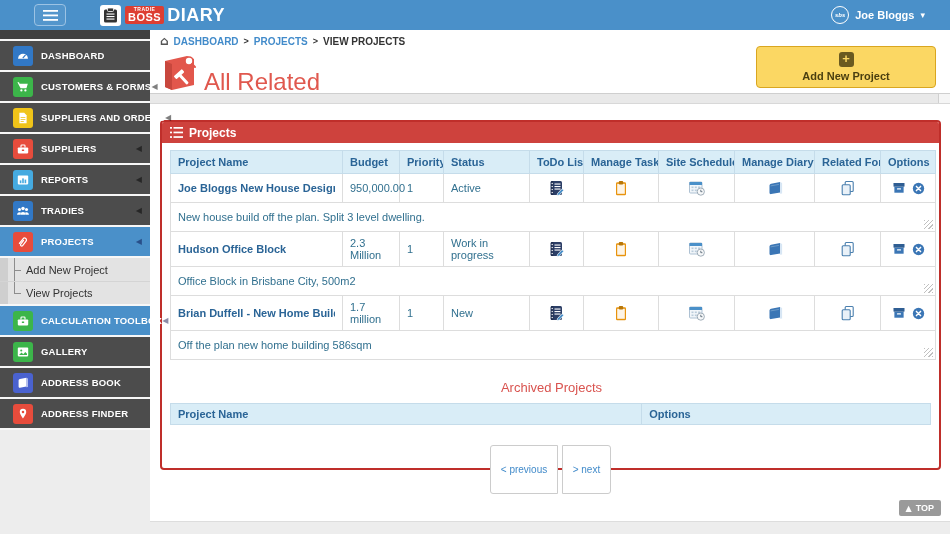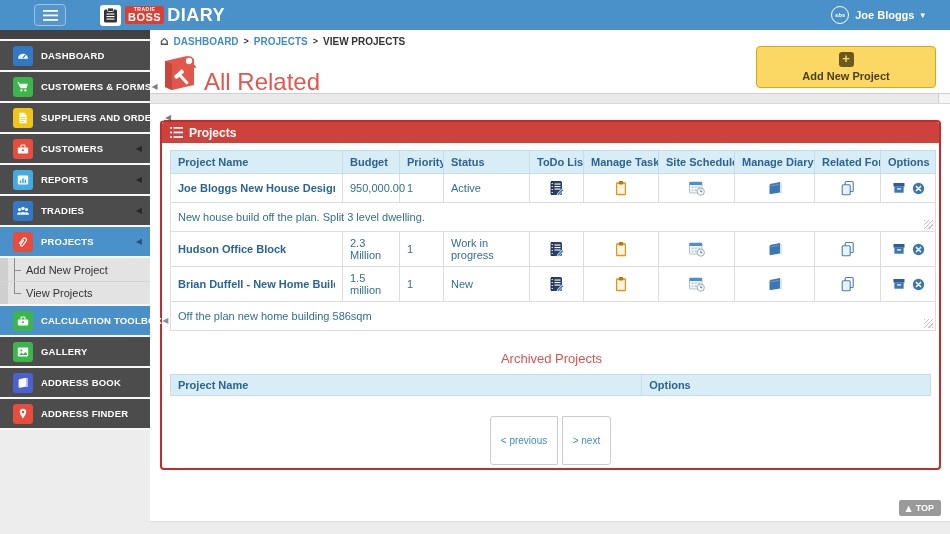--- a/index.html
+++ b/index.html
@@ -214,21 +214,21 @@
     </div>
 
     <div class="sitem">
       <span class="sicon" style="background:#e74c3c">
         <svg width="16" height="16" viewBox="0 0 20 20">
             <rect x="3.5" y="8" width="13" height="7.5" rx="1" fill="#fff"></rect>
             <path d="M7.5 8V6a1 1 0 0 1 1-1h3a1 1 0 0 1 1 1v2" stroke="#fff" stroke-width="1.4" fill="none"></path>
             <rect x="8.5" y="10.5" width="3" height="2" rx=".5" fill="#e74c3c"></rect>
           </svg>
       </span>
-      <span class="lbl">CUSTOMERS</span>
+      <span class="lbl">SUPPLIERS</span>
       <span class="arr">◀</span>
     </div>
 
     <div class="sitem">
       <span class="sicon" style="background:#45aae0">
         <svg width="16" height="16" viewBox="0 0 20 20">
             <rect x="3.5" y="4.5" width="13" height="11" rx="1" fill="#fff"></rect>
             <rect x="6" y="10.5" width="2" height="3.5" fill="#45aae0"></rect>
             <rect x="9" y="8" width="2" height="6" fill="#45aae0"></rect>
             <rect x="12" y="9.5" width="2" height="4.5" fill="#45aae0"></rect>
@@ -457,26 +457,29 @@
                   <span class="opt-wrap">
                 <svg class="rowicon" width="16" height="16" viewBox="0 0 18 18">
                       <use href="#ic-archive"></use>
                     </svg>
                 <svg class="rowicon" width="15" height="15" viewBox="0 0 18 18">
                       <use href="#ic-delete"></use>
                     </svg>
               </span>
                 </td>
             </tr>
+            <tr>
+              <td class="desc" colspan="10">Office Block in Brisbane City, 500m2<span class="grip"></span></td>
+            </tr>
 
             <tr>
               <td>
                   <span class="proj-link">Brian Duffell - New Home Building</span>
                 </td>
-              <td>1.5 million</td>
+              <td>1.7 million</td>
               <td>1</td>
               <td>New</td>
               <td class="cell-icon"><svg class="rowicon" width="18" height="18" viewBox="0 0 18 18">
                     <use href="#ic-todo"></use>
                   </svg></td>
               <td class="cell-icon"><svg class="rowicon" width="18" height="18" viewBox="0 0 18 18">
                     <use href="#ic-clipboard"></use>
                   </svg></td>
               <td class="cell-icon"><svg class="rowicon" width="18" height="18" viewBox="0 0 18 18">
                     <use href="#ic-calendar"></use>

